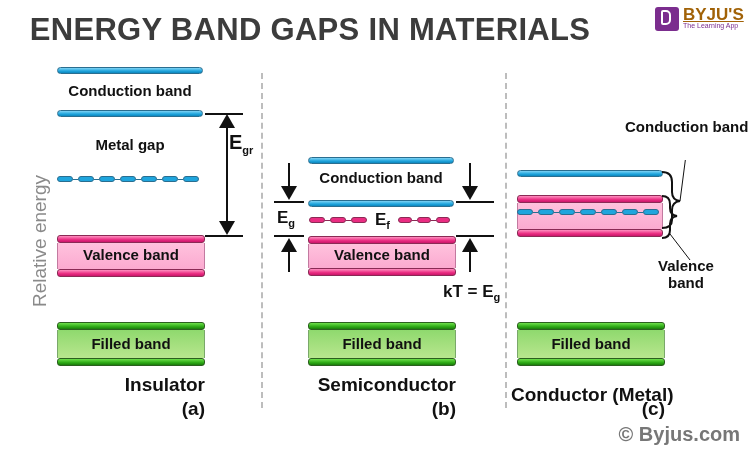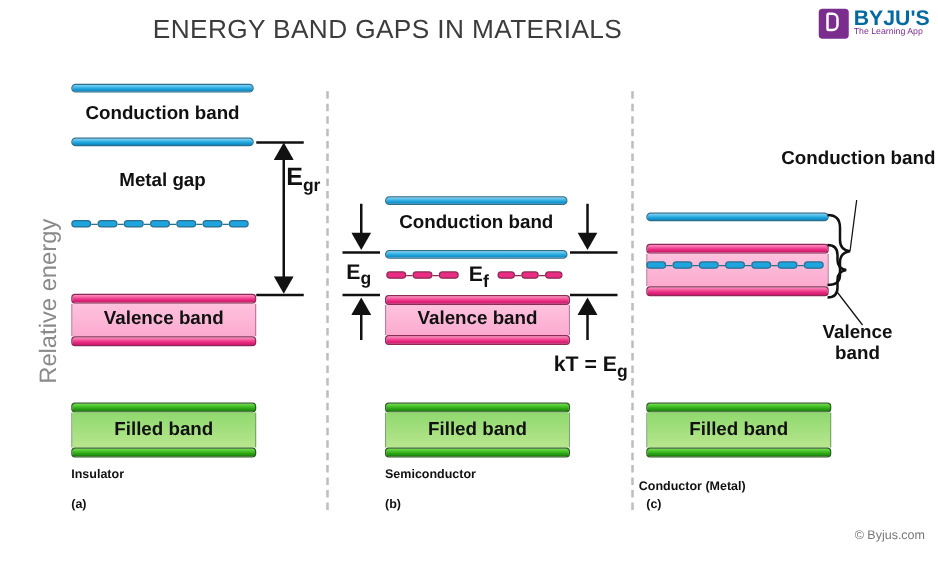--- a/index.html
+++ b/index.html
@@ -1,40 +1,40 @@
 <!DOCTYPE html>
 <html><head>
 <meta charset="utf-8">
 <style>
   html, body { margin:0; padding:0; }
   body { width:750px; height:450px; background:#ffffff; position:relative; overflow:hidden;
          font-family:"Liberation Sans", sans-serif; }
   .abs { position:absolute; }
-  .title { left:0; width:620px; top:12px; text-align:center; font-weight:normal; font-size:21px; color:#3c3c3c; letter-spacing:0.3px; }
+  .title { left:0; width:620px; top:12px; text-align:center; font-weight:bold; font-size:31px; color:#3c3c3c; letter-spacing:0.3px; }
   .logo { left:655px; top:7px; width:85px; height:24px; }
   .logo-box { position:absolute; left:0; top:0; width:24px; height:24px; background:#7b2d8e; border-radius:3px; }
   .logo-box span { position:absolute; left:6px; top:3px; width:10px; height:15px; border:2px solid #fff; border-radius:2px 5px 5px 2px; box-sizing:border-box; }
-  .logo-name { position:absolute; left:28px; top:-2px; font-weight:bold; font-size:17px; color:#0369a1; }
+  .logo-name { position:absolute; left:28px; top:-2px; font-weight:bold; font-size:17px; color:#a16207;text-decoration:underline; }
   .logo-tag { position:absolute; left:28px; top:15px; font-size:7px; color:#7b2d8e; white-space:nowrap; }
   .ylabel { left:-30px; top:230px; width:140px; transform:rotate(-90deg); transform-origin:center; text-align:center; font-size:19px; color:#8a8a8a; }
   .divider { width:0; border-left:2px dashed #bdbdbd; }
   .blue-bar { height:7px; background:linear-gradient(#7fd3f5,#1fa5dd 60%,#0d86bd); border:1px solid #2a6e90; border-radius:4px; box-sizing:border-box; }
   .pink-bar { height:8px; background:linear-gradient(#ff8fc0,#ea2d82 60%,#c9166a); border:1px solid #8a2a55; border-radius:3px; box-sizing:border-box; }
   .green-bar { height:8px; background:linear-gradient(#6ee04b,#2eaa16 60%,#1b7c0b); border:1px solid #2b5f1e; border-radius:3px; box-sizing:border-box; }
   .pink-fill { background:linear-gradient(#ffc2dd,#fbaad0); border-left:1px solid #c27aa0; border-right:1px solid #c27aa0; box-sizing:border-box; }
   .green-fill { background:linear-gradient(#8fd96e,#b8e68e); border-left:1px solid #7aa86a; border-right:1px solid #7aa86a; box-sizing:border-box; }
   .label { font-weight:bold; font-size:15px; color:#111; text-align:center; white-space:nowrap; }
   .dash-line { height:6px; display:flex; align-items:center; }
   .dash-line .seg { height:6px; border-radius:3px; box-sizing:border-box; flex:0 0 auto; }
   .dash-line .gap { height:1px; flex:0 0 auto; }
   .hline { height:2px; background:#111; }
   .vline { width:2px; background:#111; }
-  .caption { font-weight:bold; font-size:10px; color:#111; text-align:left; white-space:nowrap; }
-  .copyright { right:10px; top:423px; font-size:10px; color:#777; }
-  sub { font-size:14px; }
+  .caption { font-weight:bold; font-size:19px; color:#111; text-align:right; white-space:nowrap; }
+  .copyright { right:10px; top:423px; font-size:20px; color:#777;font-weight:bold; }
+  sub { font-size:11px; }
 </style>
 </head>
 <body>
 
 <div class="abs title">ENERGY BAND GAPS IN MATERIALS</div>
 <div class="abs logo">
   <div class="logo-box">
       <span></span>
     </div>
   <div class="logo-name">BYJU'S</div>

